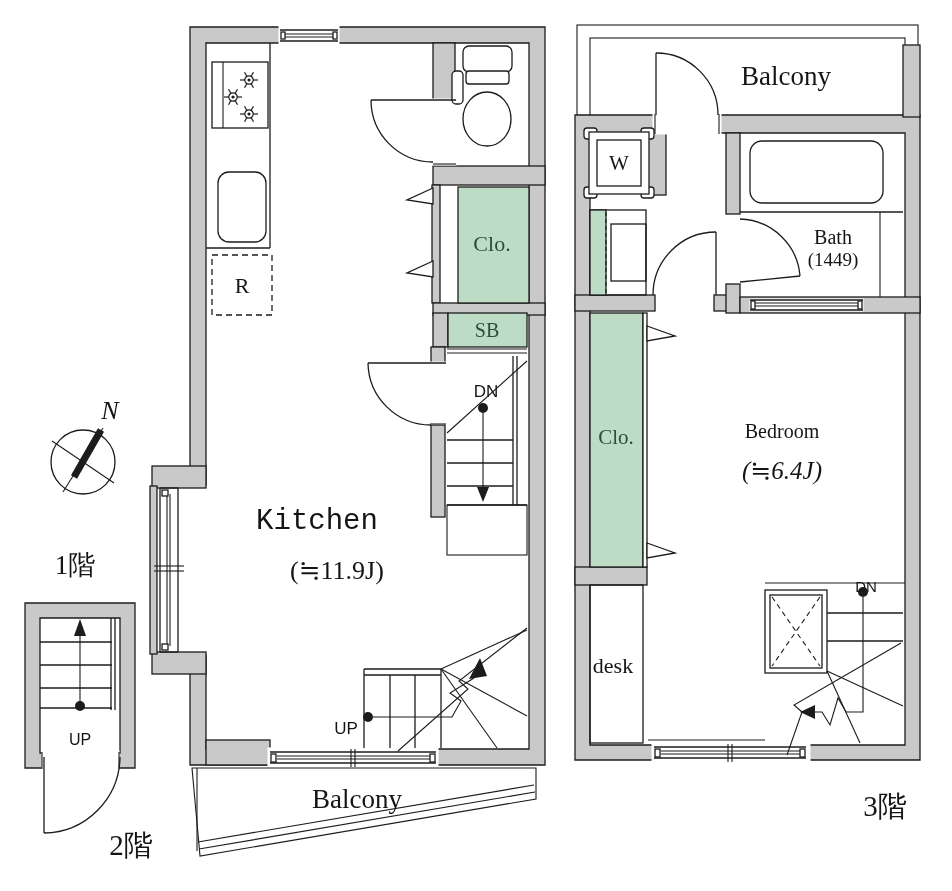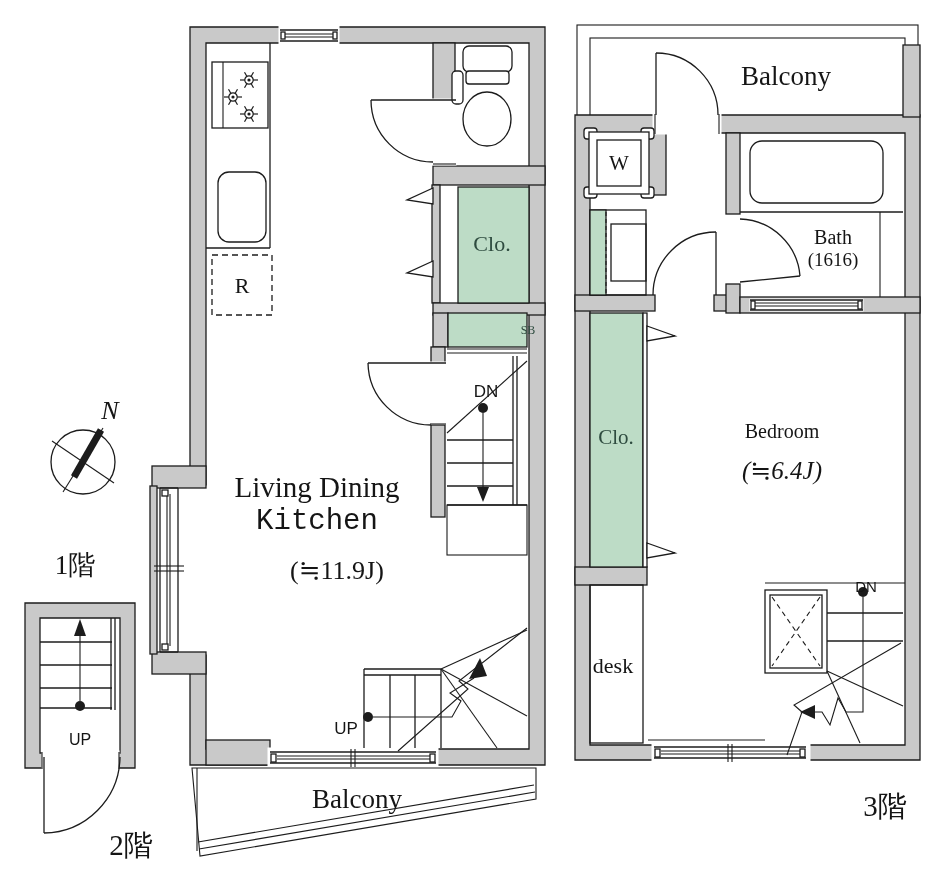--- a/index.html
+++ b/index.html
@@ -295,37 +295,36 @@
       <line class="lnthin" x1="661" y1="751" x2="800" y2="751"></line>
       <line class="lnthin" x1="661" y1="754" x2="800" y2="754"></line>
       <rect class="sym" x="655" y="749" width="5" height="8"></rect>
       <rect class="sym" x="800" y="749" width="5" height="8"></rect>
       <line class="lnthin" x1="728" y1="744" x2="728" y2="762"></line>
       <line class="lnthin" x1="732" y1="744" x2="732" y2="762"></line>
     </g>
   </g>
 </svg>
 
-  <div class="lbl" style="left:317px;top:487px;font-size:29px;">Living Dining</div>
   <div class="lbl" style="left:317px;top:521px;font-size:29px;font-family:Liberation Mono, monospace;">Kitchen</div>
   <div class="lbl" style="left:317px;top:571px;font-size:26px;margin-left:20px;">(≒11.9J)</div>
   <div class="lbl grn" style="left:492px;top:244px;font-size:22px;">Clo.</div>
-  <div class="lbl grn" style="left:487px;top:330px;font-size:12px;margin-left:41px;">SB</div>
+  <div class="lbl grn" style="left:487px;top:330px;font-size:20px;">SB</div>
   <div class="lbl" style="left:242px;top:286px;font-size:22px;">R</div>
   <div class="lbl sans" style="left:486px;top:379px;font-size:17px;">DN</div>
   <div class="lbl sans" style="left:346px;top:716px;font-size:17px;">UP</div>
   <div class="lbl" style="left:357px;top:799px;font-size:27px;">Balcony</div>
   <div class="lbl sans" style="left:80px;top:728px;font-size:16px;">UP</div>
   <div class="lbl" style="left:75px;top:565px;font-size:27px;">1階</div>
   <div class="lbl" style="left:131px;top:845px;font-size:29px;">2階</div>
   <div class="lbl" style="left:110px;top:411px;font-size:26px;font-style:italic;">N</div>
   <div class="lbl" style="left:786px;top:76px;font-size:27px;">Balcony</div>
   <div class="lbl" style="left:619px;top:163px;font-size:21px;">W</div>
   <div class="lbl" style="left:833px;top:237px;font-size:20px;">Bath</div>
-  <div class="lbl" style="left:833px;top:259px;font-size:19px;">(1616)</div>
+  <div class="lbl" style="left:833px;top:259px;font-size:19px;">(1449)</div>
   <div class="lbl grn" style="left:616px;top:437px;font-size:21px;">Clo.</div>
   <div class="lbl" style="left:782px;top:431px;font-size:20px;">Bedroom</div>
   <div class="lbl" style="left:782px;top:470px;font-size:25px;font-style:italic;">(≒6.4J)</div>
   <div class="lbl" style="left:613px;top:666px;font-size:22px;">desk</div>
   <div class="lbl sans" style="left:866px;top:574px;font-size:15px;">DN</div>
   <div class="lbl" style="left:885px;top:806px;font-size:29px;">3階</div>
 
 </div>
 
 </body></html>

